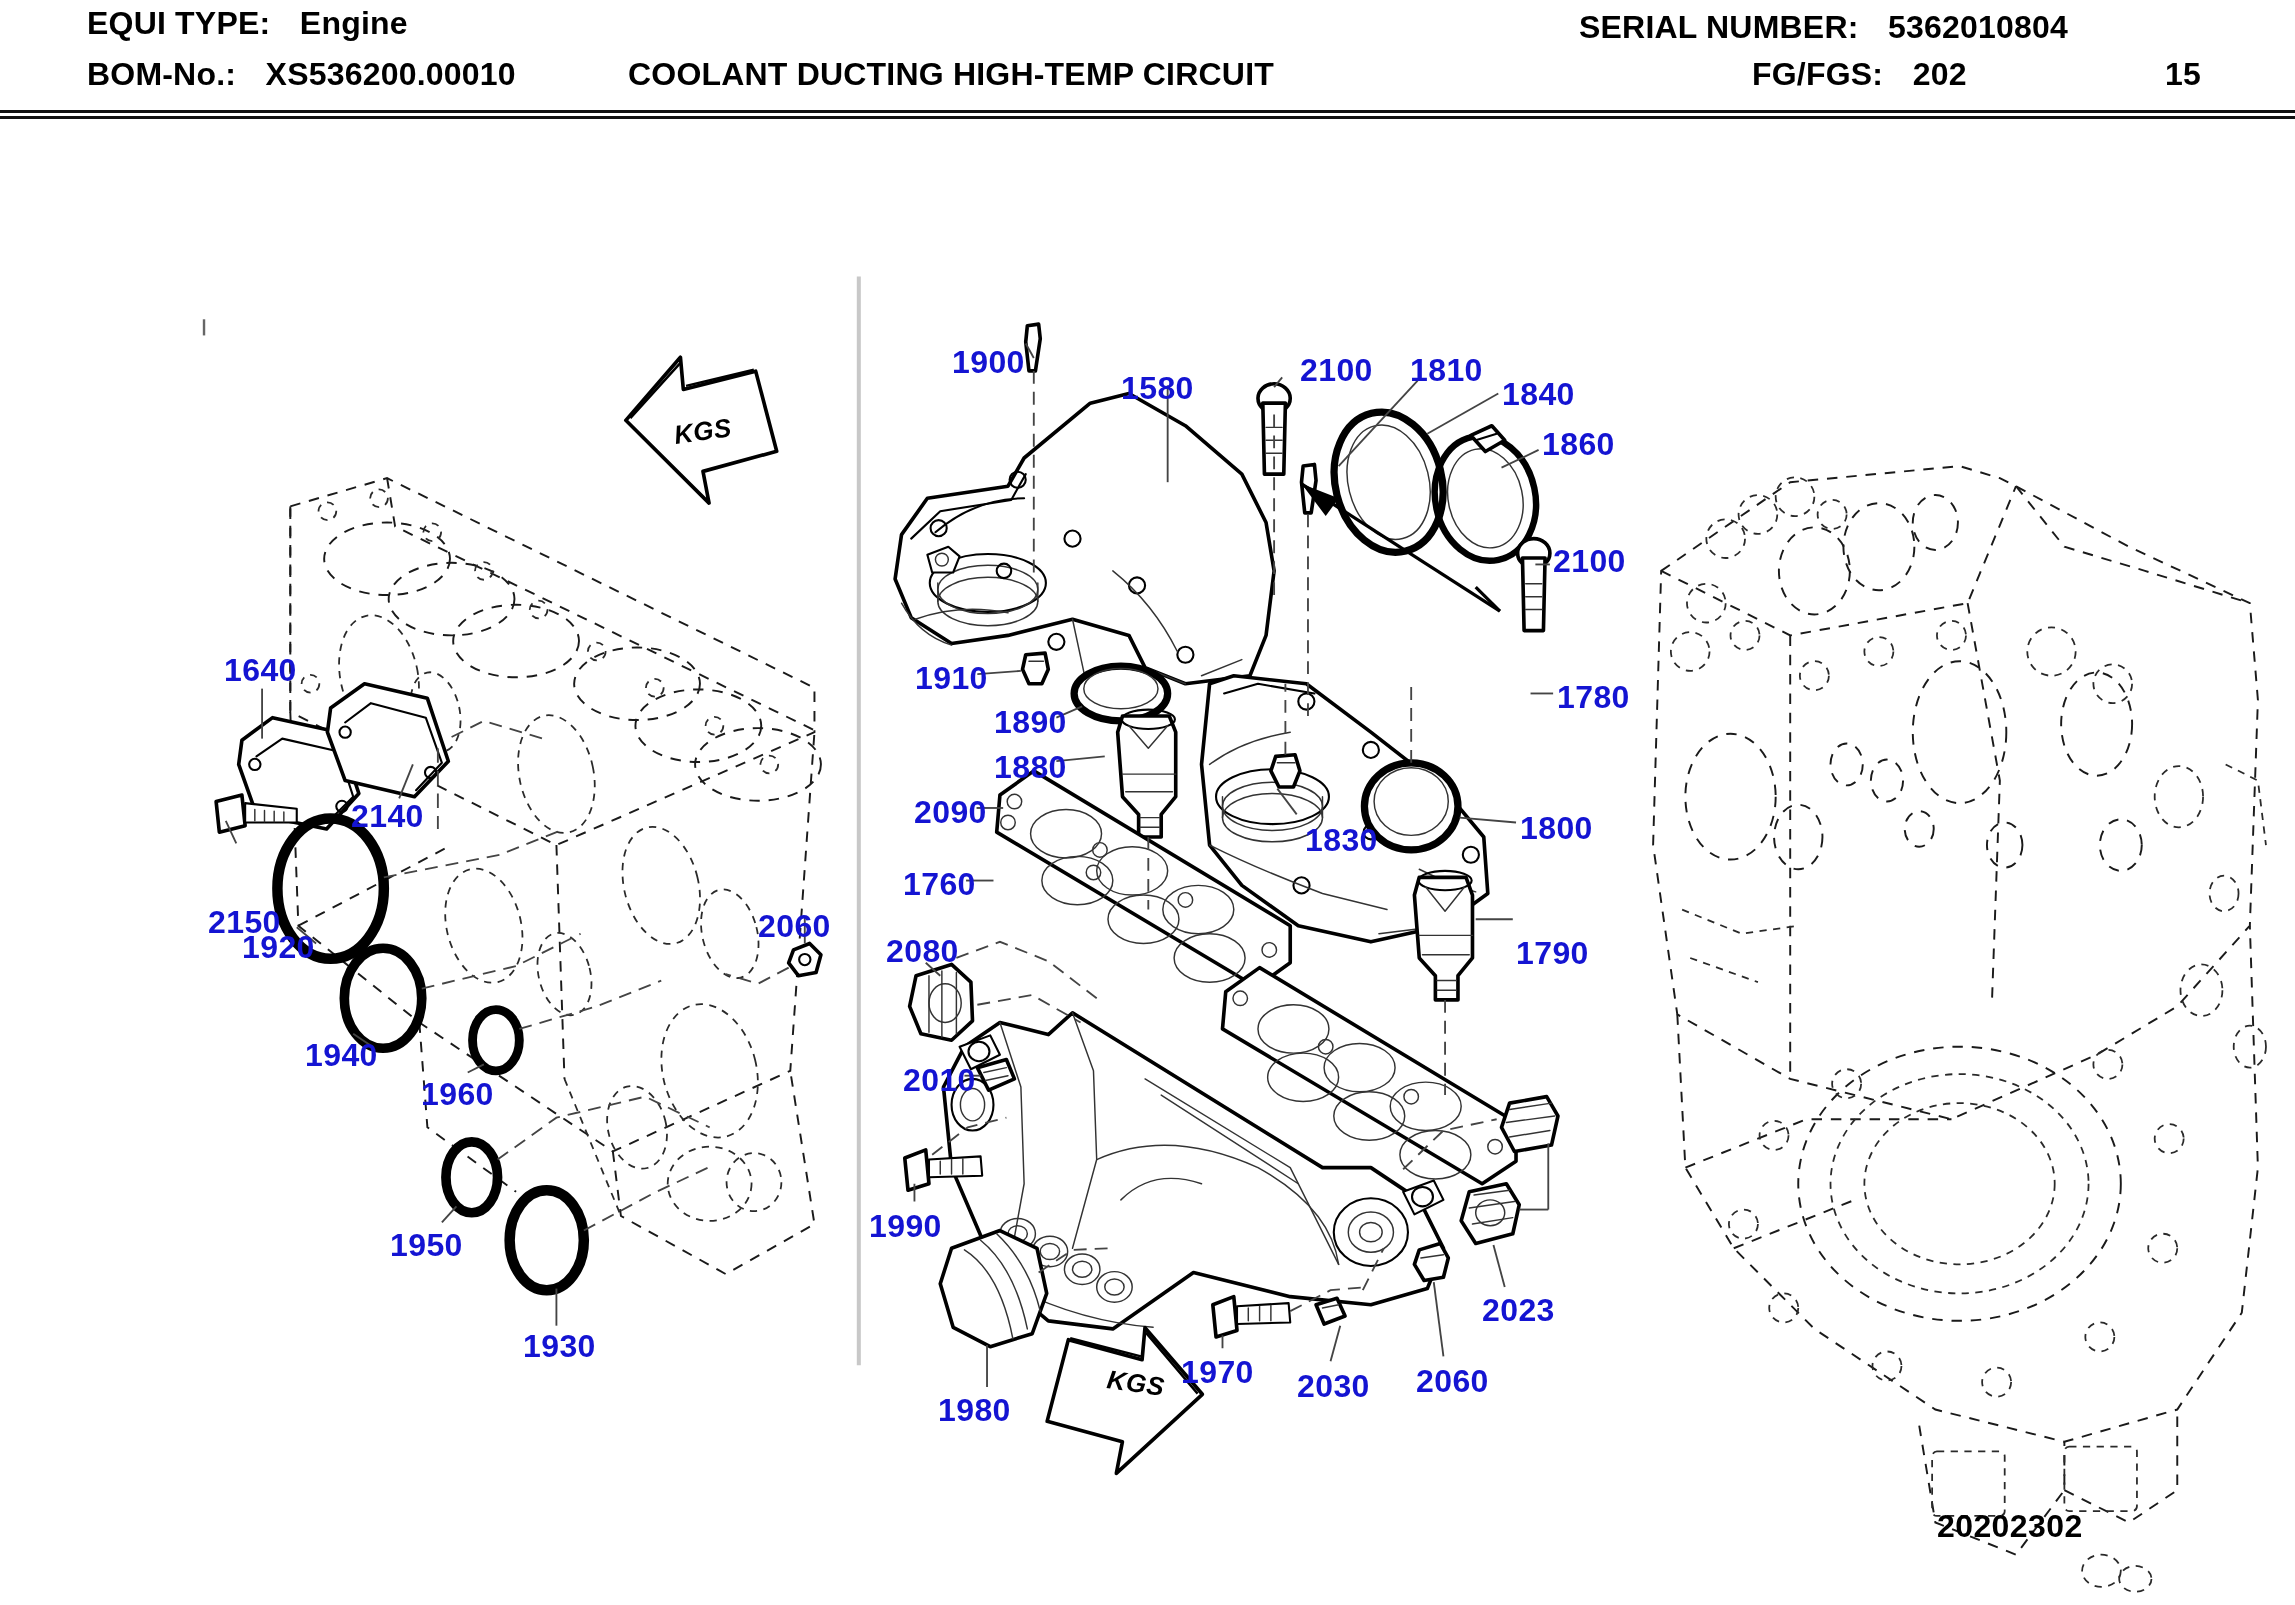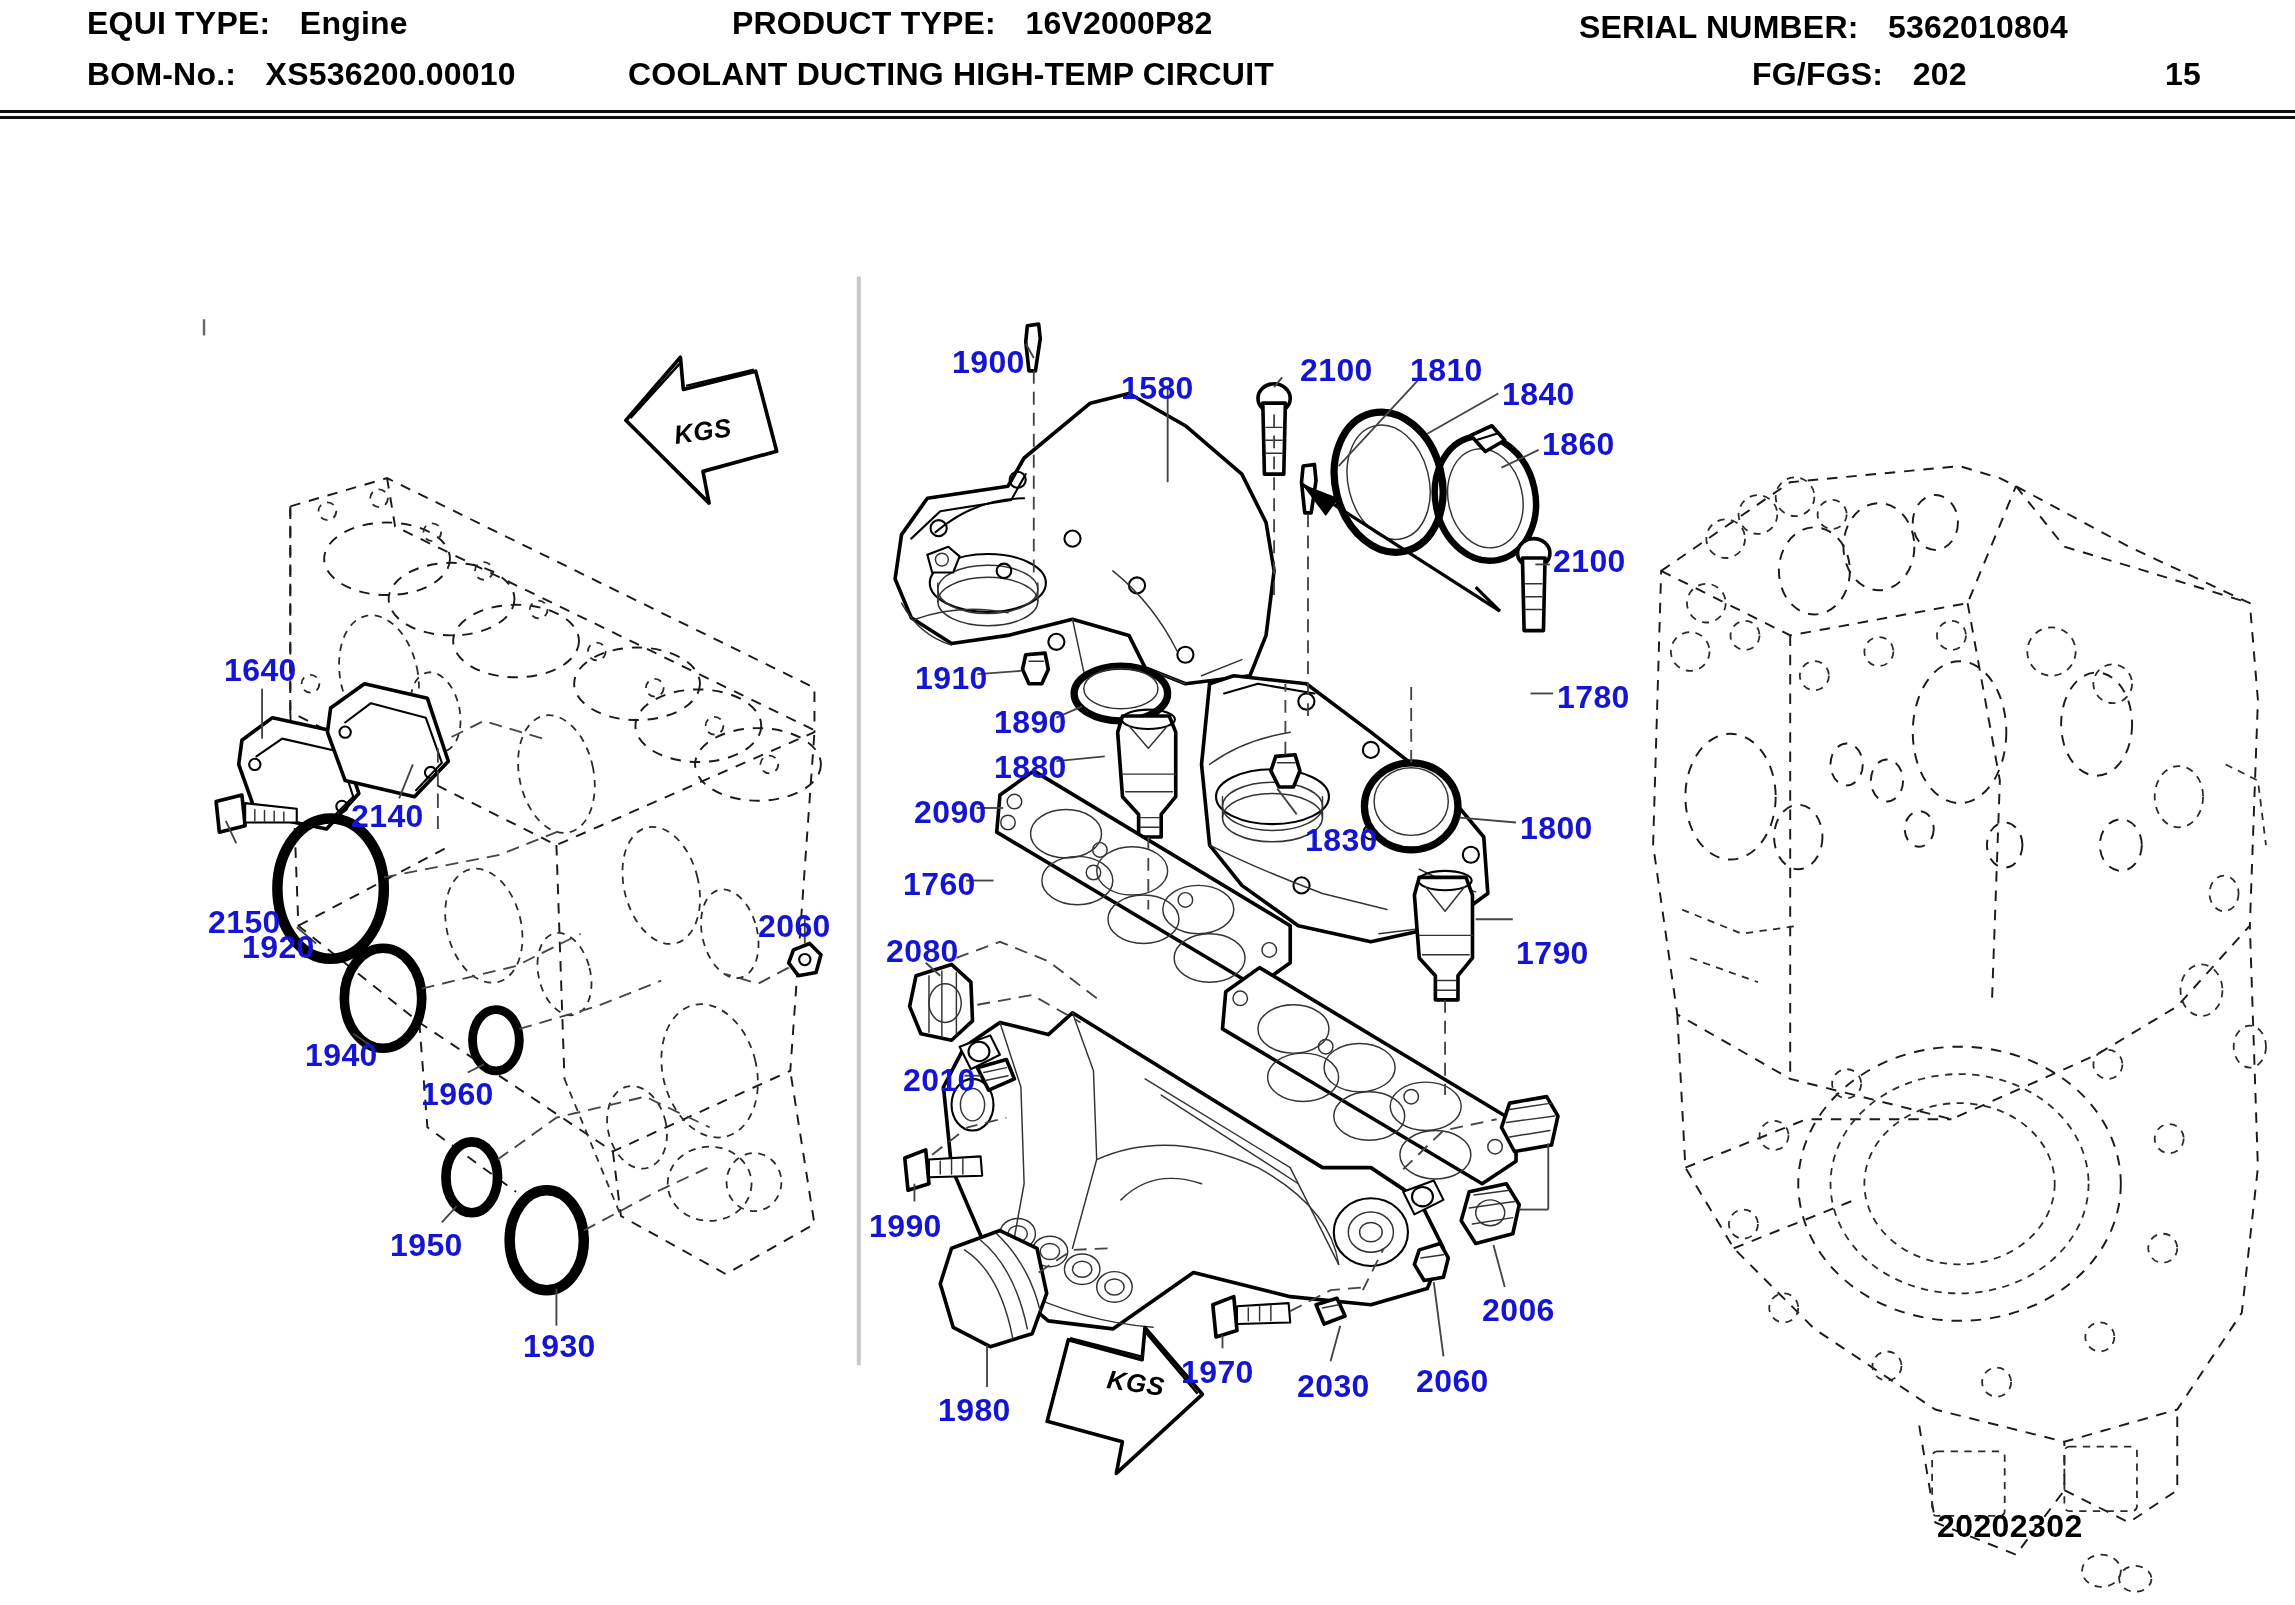--- a/index.html
+++ b/index.html
@@ -108,25 +108,20 @@
 
 <div id="header">
 
   <div class="hdr-row" id="hdr-row-1">
     <div class="hdr-cell" id="equi-type">
       <span class="hdr-label">EQUI TYPE:</span>
       <span style="display:inline-block;width:11.3px"></span>
       <span class="hdr-value">Engine</span>
     </div>
 
-    <div class="hdr-cell" id="product-type">
-      <span class="hdr-label">PRODUCT TYPE:</span>
-      <span style="display:inline-block;width:11.3px"></span>
-      <span class="hdr-value">16V2000P82</span>
-    </div>
 
     <div class="hdr-cell" id="serial-num">
       <span class="hdr-label">SERIAL NUMBER:</span>
       <span style="display:inline-block;width:11.3px"></span>
       <span class="hdr-value">5362010804</span>
     </div>
   </div>
 
   <div class="hdr-row" id="hdr-row-2">
     <div class="hdr-cell" id="bom-no">
@@ -680,18 +675,18 @@
   <div class="callout" style="left:1520px; top:692px;">1800</div>
   <div class="callout" style="left:903px; top:748px;">1760</div>
   <div class="callout" style="left:1516px; top:789px;margin-top:28px;">1790</div>
   <div class="callout" style="left:886px; top:815px;">2080</div>
   <div class="callout" style="left:903px; top:944px;">2010</div>
   <div class="callout" style="left:869px; top:1090px;">1990</div>
   <div class="callout" style="left:938px; top:1274px;">1980</div>
   <div class="callout" style="left:1181px; top:1236px;">1970</div>
   <div class="callout" style="left:1297px; top:1250px;">2030</div>
   <div class="callout" style="left:1416px; top:1245px;">2060</div>
-  <div class="callout" style="left:1482px; top:1174px;">2006</div>
+  <div class="callout" style="left:1482px; top:1174px;">2023</div>
 
 </div>
 
 <div id="drawing-number">20202302</div>
 
 
 </body></html>

